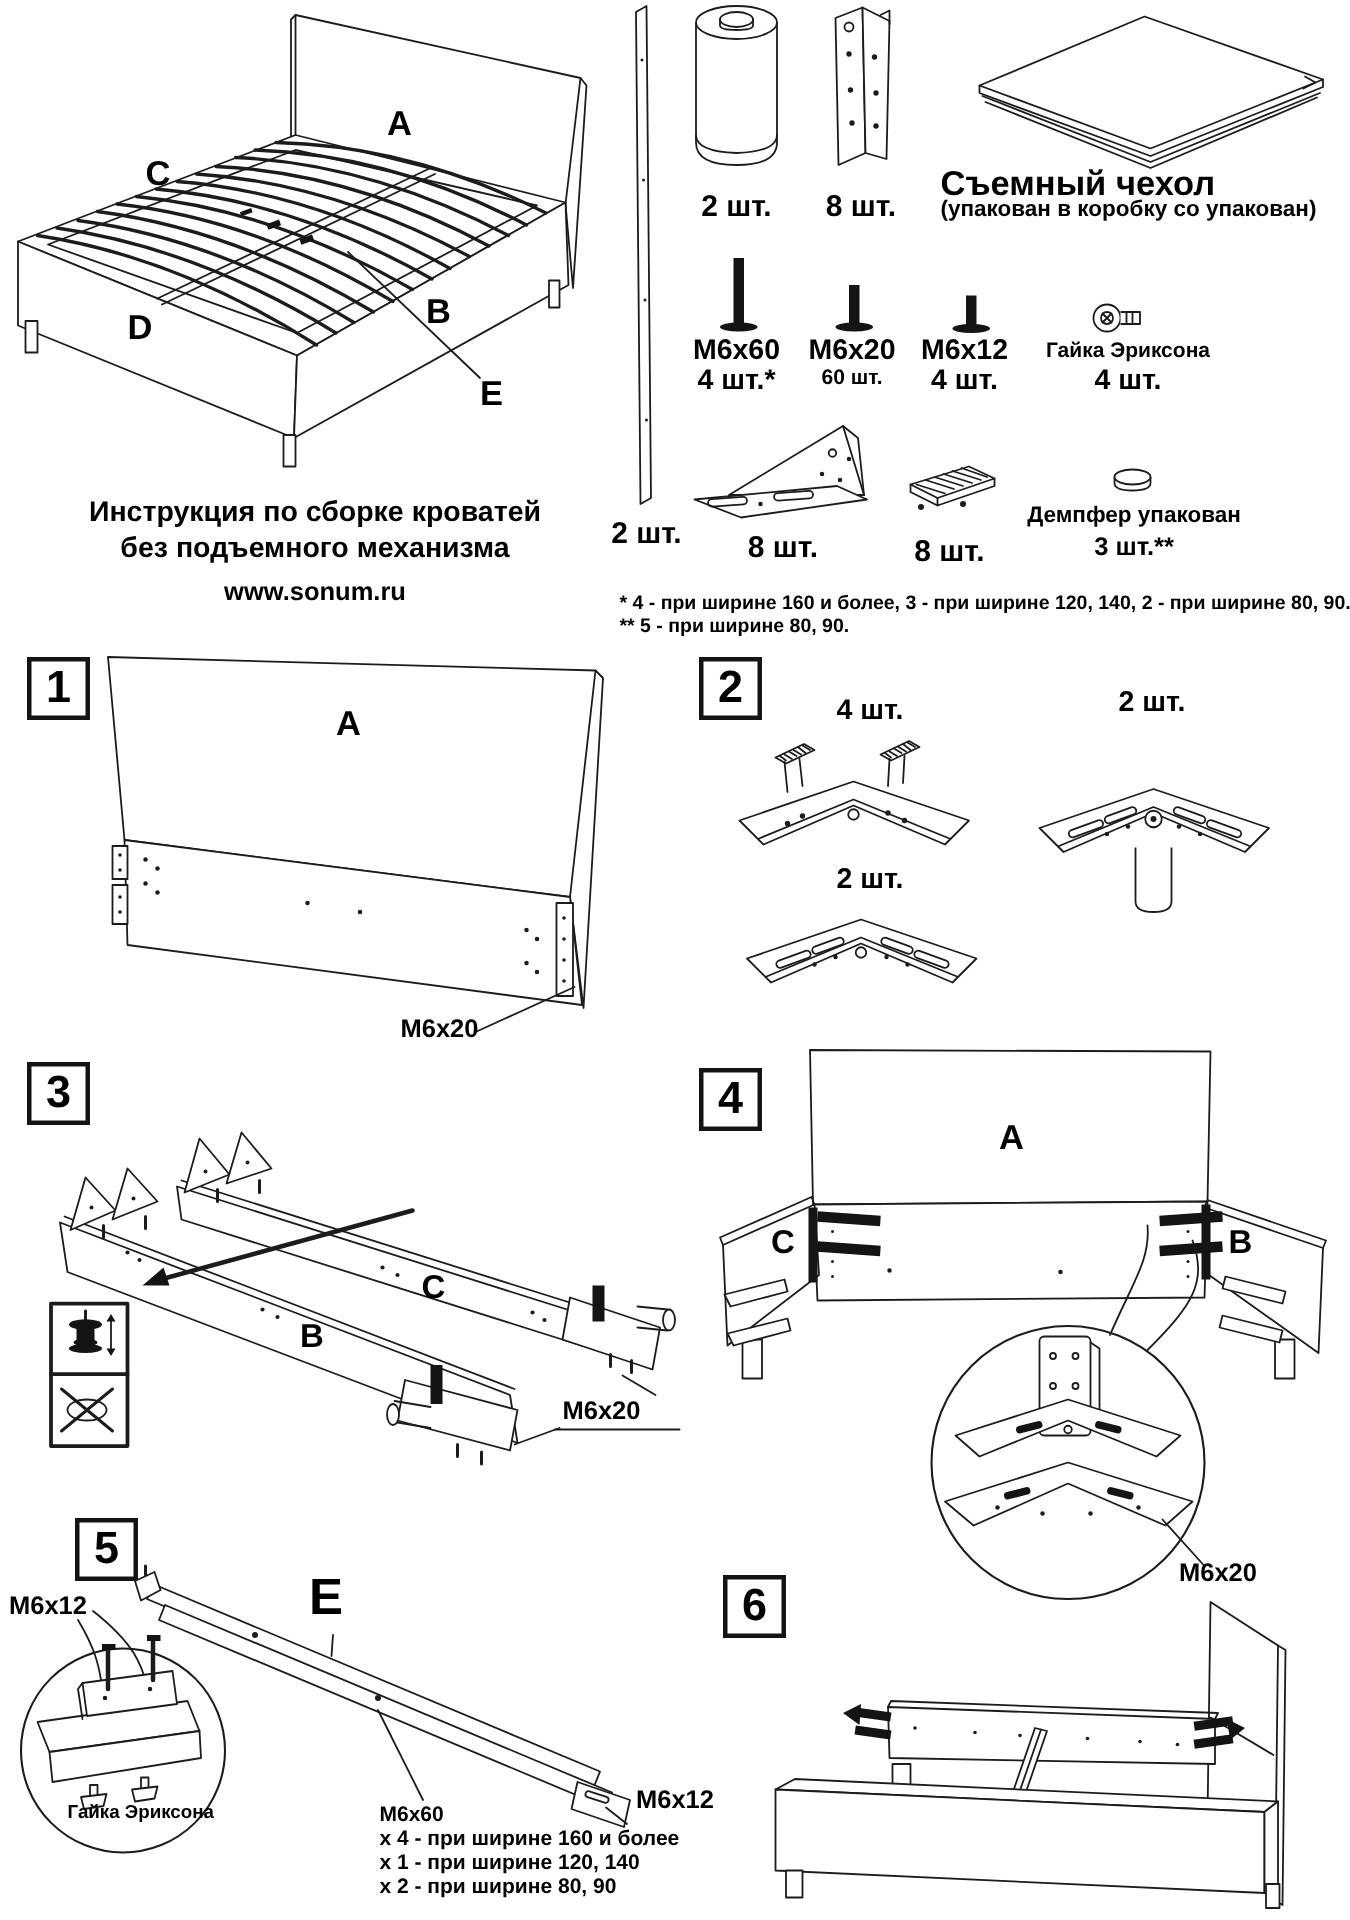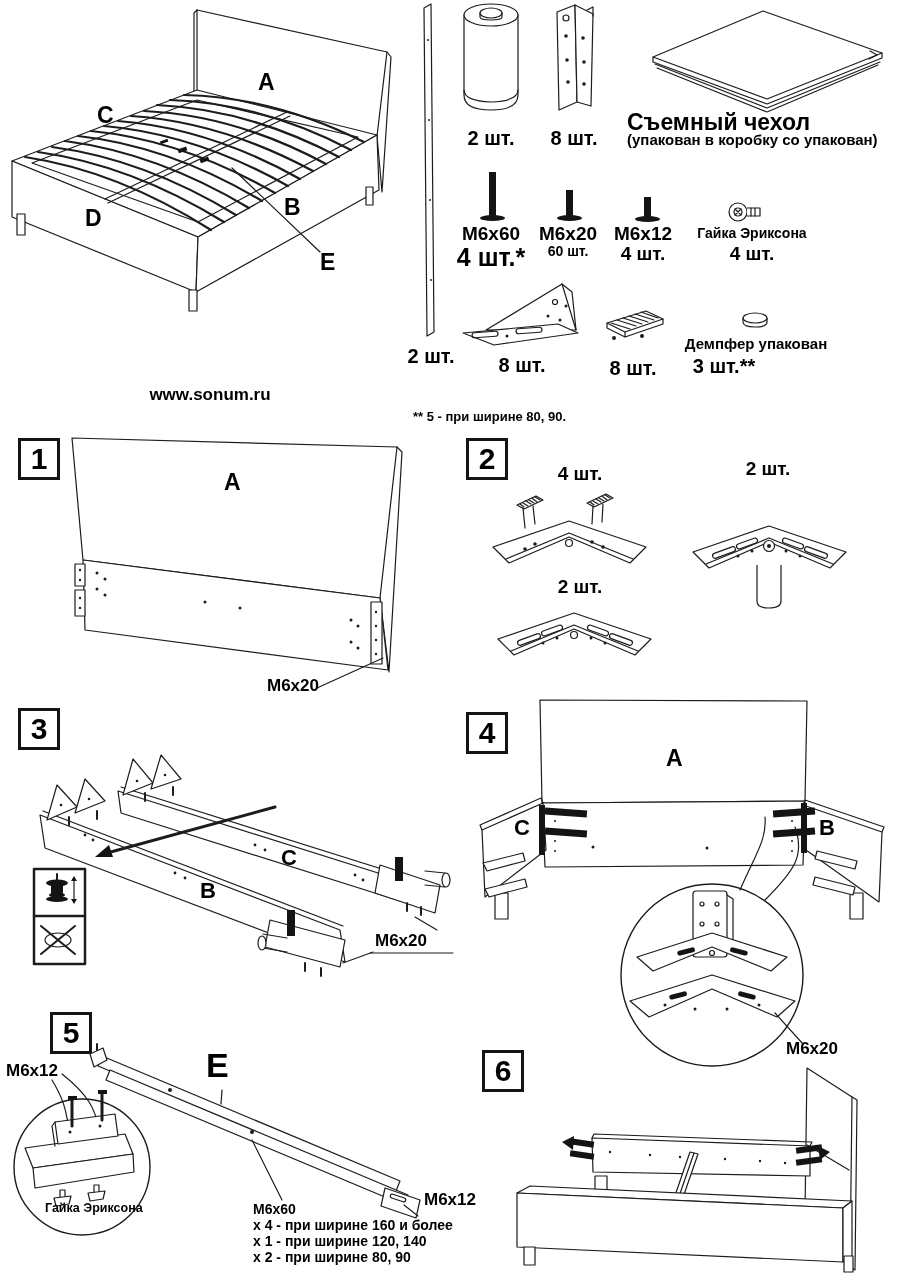--- a/index.html
+++ b/index.html
@@ -64,21 +64,22 @@
   <rect class="sf" x="366" y="187" width="7" height="18"></rect>
   <path class="s" d="M320,252 L232,168"></path>
 </svg>
 <div class="lbl" style="left:258px;top:70px;font-size:23px">A</div>
 <div class="lbl" style="left:97px;top:103px;font-size:23px">C</div>
 <div class="lbl" style="left:85px;top:206px;font-size:23px">D</div>
 <div class="lbl" style="left:284px;top:195px;font-size:23px">B</div>
 <div class="lbl" style="left:320px;top:250px;font-size:23px">E</div>
 
 <div class="lbl ctr" style="left:15px;top:330px;width:390px;font-size:19px;line-height:24px">
-  <br>
+  <span>Инструкция по сборке кроватей</span><br>
+  <span>без подъемного механизма</span>
 </div>
 <div class="lbl ctr" style="left:15px;top:386px;width:390px;font-size:17px">www.sonum.ru</div>
 
 <svg class="abs" style="left:412px;top:0" width="45" height="345" viewBox="0 0 45 345">
   <path class="sf" d="M12,8 L19,4 L22,332 L15,336 Z"></path>
   <circle class="dot" cx="16" cy="40" r="1"></circle>
     <circle class="dot" cx="17" cy="120" r="1"></circle>
   <circle class="dot" cx="18" cy="200" r="1"></circle>
     <circle class="dot" cx="19" cy="280" r="1"></circle>
 </svg>
@@ -114,21 +115,21 @@
   <path class="s" d="M225,46 L232,50 L224,54"></path>
 </svg>
 <div class="lbl" style="left:627px;top:110px;font-size:23px">Съемный чехол</div>
 <div class="lbl" style="left:627px;top:132px;font-size:15px">(упакован в коробку со упакован)</div>
 
 <svg class="abs" style="left:478px;top:170" width="30" height="54" viewBox="0 0 30 54">
   <rect class="blk" x="11" y="2" width="7" height="44"></rect>
     <ellipse class="blk" cx="14.5" cy="48" rx="12.5" ry="3"></ellipse>
 </svg>
 <div class="lbl ctr" style="left:454px;top:224px;width:74px;font-size:19px">M6x60</div>
-<div class="lbl ctr" style="left:454px;top:244px;width:74px;font-size:25px">4 шт.*</div>
+<div class="lbl ctr" style="left:454px;top:244px;width:74px;font-size:19px">4 шт.*</div>
 
 <svg class="abs" style="left:555px;top:186" width="30" height="38" viewBox="0 0 30 38">
   <rect class="blk" x="11" y="4" width="7" height="26"></rect>
     <ellipse class="blk" cx="14.5" cy="32" rx="12.5" ry="3"></ellipse>
 </svg>
 <div class="lbl ctr" style="left:531px;top:224px;width:74px;font-size:19px">M6x20</div>
 <div class="lbl ctr" style="left:531px;top:244px;width:74px;font-size:14px">60 шт.</div>
 
 <svg class="abs" style="left:633px;top:192" width="30" height="32" viewBox="0 0 30 32">
   <rect class="blk" x="11" y="5" width="7" height="21"></rect>
@@ -168,24 +169,24 @@
   <circle class="dot" cx="14" cy="32" r="2"></circle>
     <circle class="dot" cx="42" cy="30" r="2"></circle>
 </svg>
 <div class="lbl ctr" style="left:598px;top:358px;width:70px;font-size:20px">8 шт.</div>
 
 <svg class="abs" style="left:740px;top:310" width="32" height="20" viewBox="0 0 32 20">
   <path class="sf" d="M3,8 L3,12 Q3,17 15,17 Q27,17 27,12 L27,8"></path>
   <ellipse class="sf" cx="15" cy="8" rx="12" ry="5"></ellipse>
 </svg>
 <div class="lbl ctr" style="left:680px;top:336px;width:152px;font-size:15px">Демпфер упакован</div>
-<div class="lbl ctr" style="left:648px;top:356px;width:152px;font-size:20px">3 шт.**</div>
+<div class="lbl ctr" style="left:680px;top:356px;width:152px;font-size:17px">3 шт.**</div>
 
 <div class="lbl" style="left:413px;top:395px;font-size:13px;line-height:14.5px">
-  <br>
+  <span>* 4 - при ширине 160 и более, 3 - при ширине 120, 140, 2 - при ширине 80, 90.</span><br>
   <span>** 5 - при ширине 80, 90.</span>
 </div>
 
 <div class="stepbox" style="left:18px;top:438px">1</div>
 <svg class="abs" style="left:55px;top:430" width="350" height="275" viewBox="0 0 350 275">
   <path class="sf" d="M17,8 L342,17 L325,168 L28,130 Z"></path>
   <path class="s" d="M342,17 L347,22 L334,242 L325,168"></path>
   <path class="sf" d="M28,130 L325,168 L333,240 L30,200 Z"></path>
   <rect class="sf" x="20" y="134" width="10" height="22"></rect>
     <rect class="sf" x="20" y="160" width="10" height="26"></rect>

